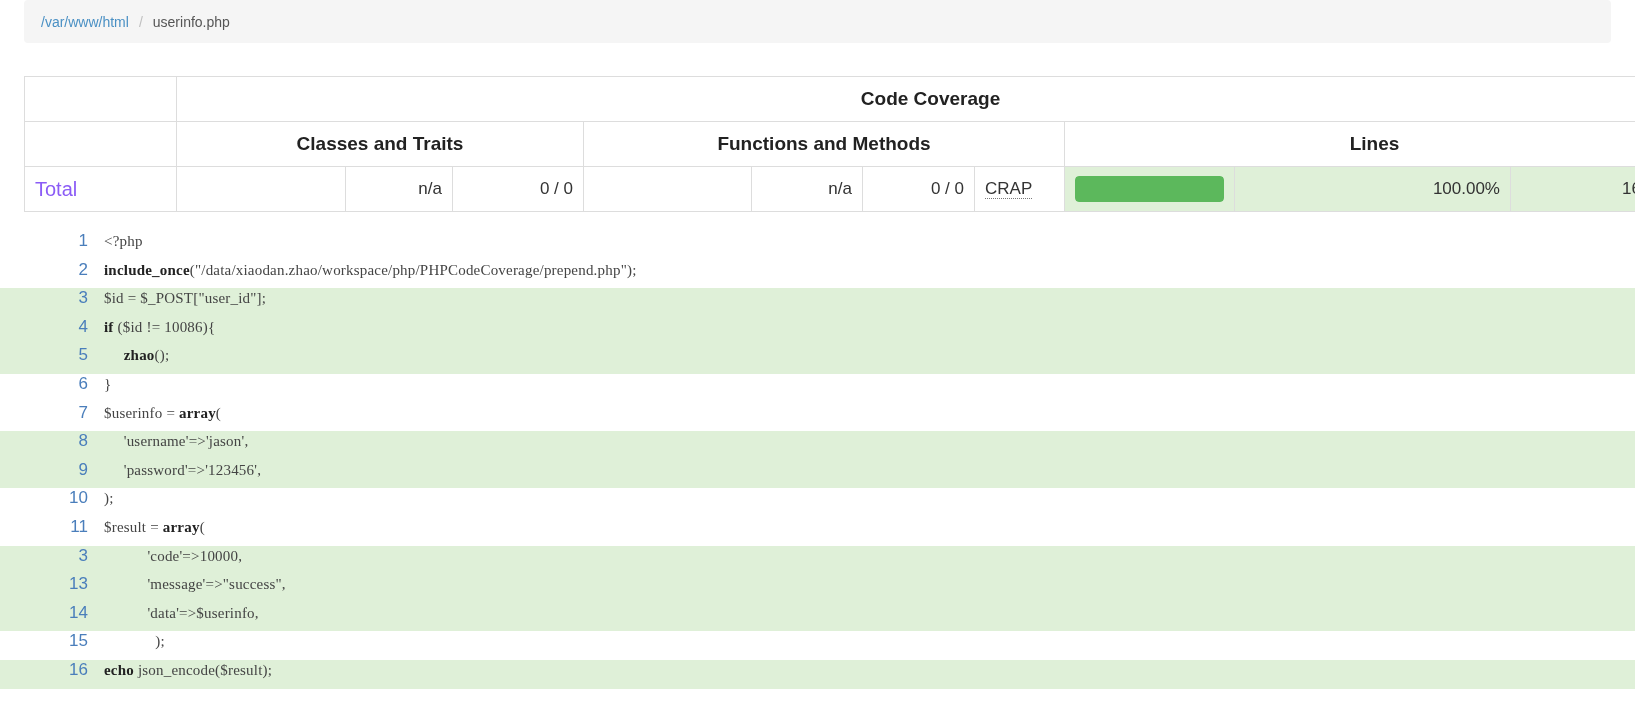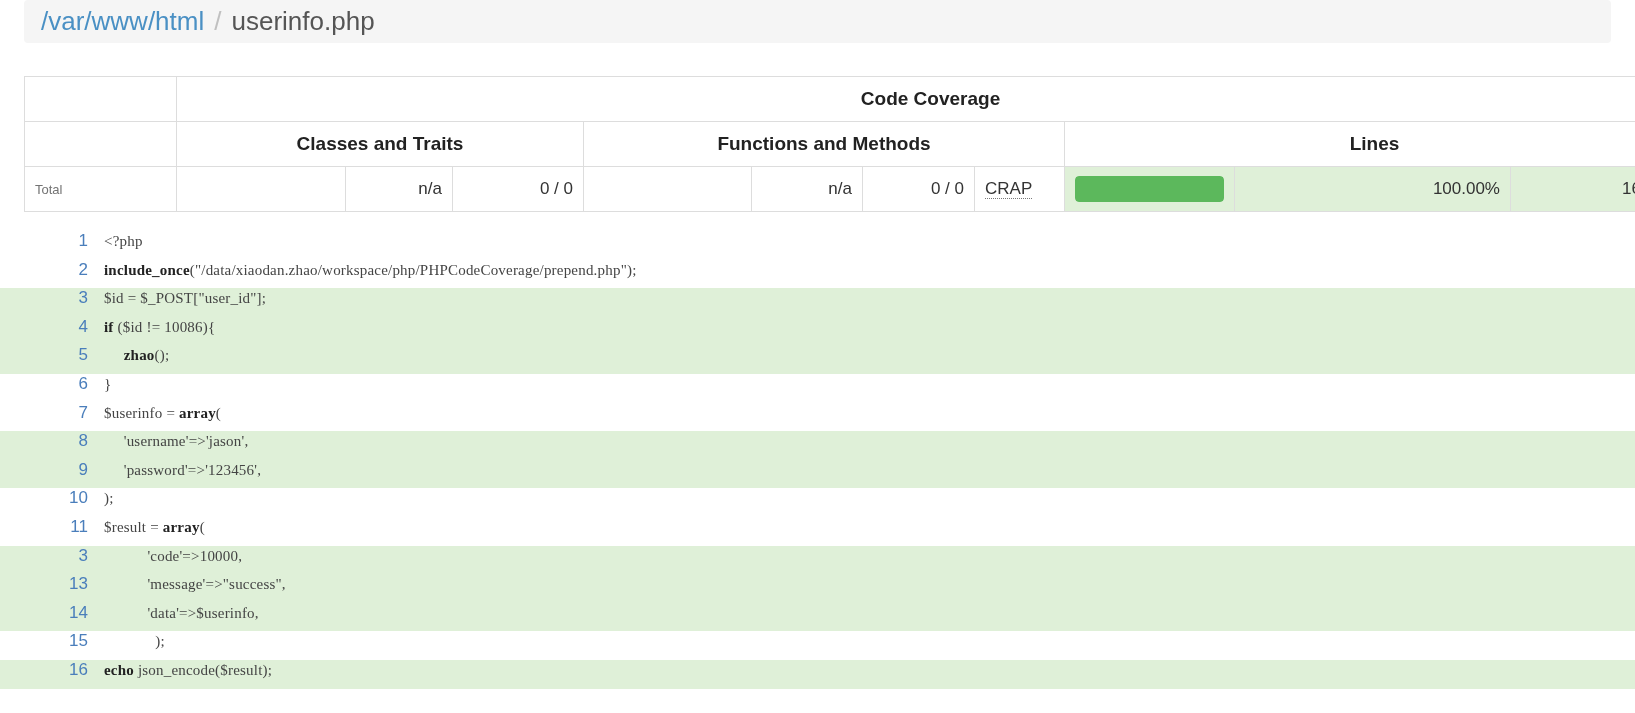--- a/index.html
+++ b/index.html
@@ -19,21 +19,21 @@
   
   .breadcrumb-bar {
     margin: 0 24px;
     background: #f5f5f5;
     border-radius: 4px;
     height: 43px;
     display: flex;
     align-items: center;
     padding: 0 17px;
     box-sizing: border-box;
-    font-size: 26px;
+    font-size: 14px;
   }
   .crumb-link {
     color: #4a90c4;
     text-decoration: none;
     cursor: pointer;
   }
   .crumb-sep {
     color: #c0c0c0;
     margin: 0 10px;
   }
@@ -63,22 +63,22 @@
     font-size: 19px;
     color: #222222;
     padding: 11px 10px;
   }
   td.num {
     text-align: right;
     white-space: nowrap;
   }
   td.name {
     text-align: left;
-    font-size: 13px;
-    color: #737373;
+    font-size: 20px;
+    color: #8b5cf6;
   }
   .abbr-crap {
     border-bottom: 1px dotted #777;
     cursor: help;
   }
   tr.covered-row td.cov {
     background: #dff0d8;
   }
   .progress {
     width: 100%;

